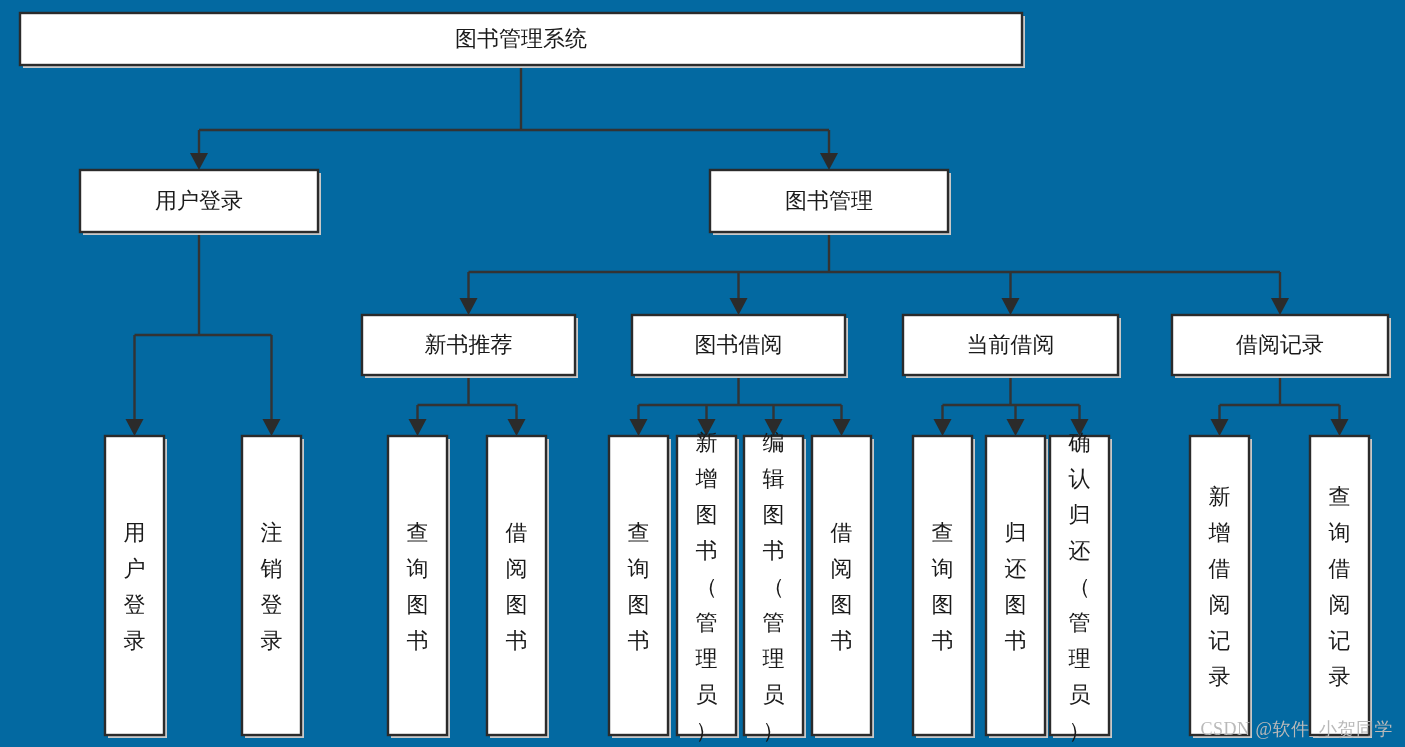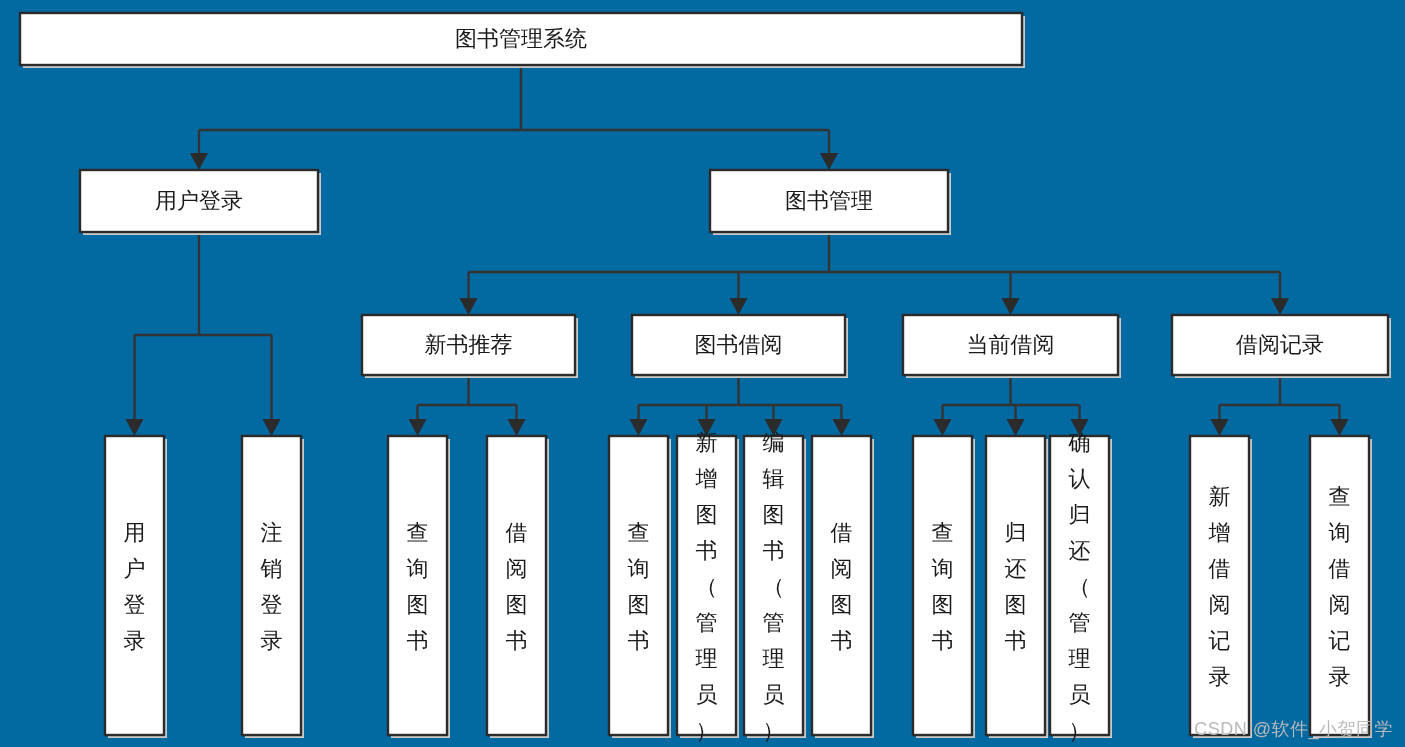--- a/index.html
+++ b/index.html
@@ -55,21 +55,21 @@
   .node-label-v {
     font-family: "Liberation Sans", "DejaVu Sans", sans-serif;
     font-size: 22px;
     fill: #1a1a1a;
     text-anchor: middle;
   }
   .watermark {
     position: absolute;
     right: 12px;
     bottom: 6px;
-    font-family: Liberation Sans, sans-serif;
+    font-family: Liberation Serif, serif;
     font-size: 18px;
     color: #b9b9b9;
     white-space: nowrap;
     letter-spacing: 0.5px;
   }
 </style>
 </head>
 <body>
 
 <div id="diagram-root">

